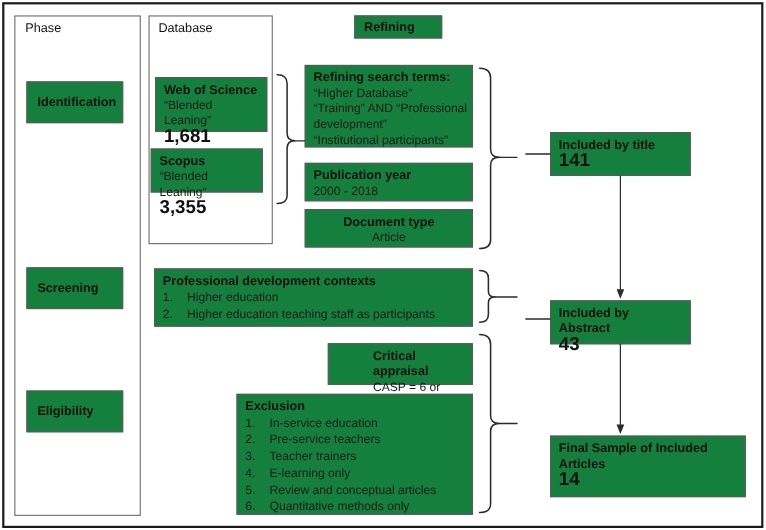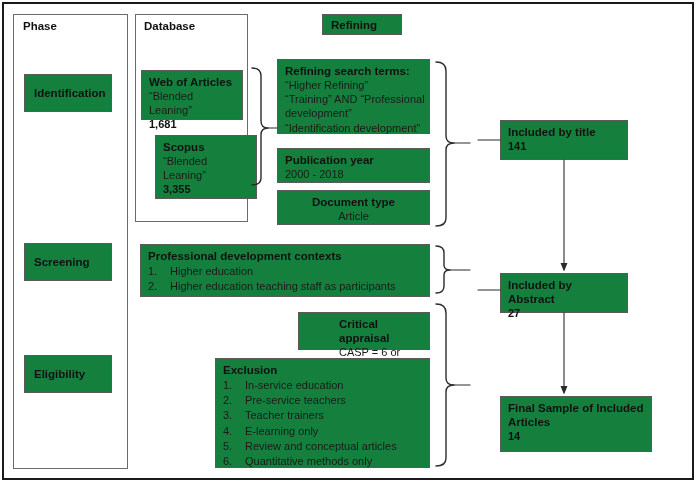--- a/index.html
+++ b/index.html
@@ -42,33 +42,33 @@
     color:#111;
   }
   .sub{
     font-weight:normal;
     font-size:11px;
     line-height:14px;
     color:#1a1a1a;
   }
   .bold-num{
     font-weight:bold;
-    font-size:11px;
+    font-size:17px;
     line-height:14px;
     color:#111;
   }
   .pad{ padding:4px 7px; }
   .centerlabel{
     display:flex;align-items:center;
     padding-left:9px;
     font-weight:bold;font-size:11.5px;color:#111;
   }
   .collabel{
     position:absolute;
-    font-weight:bold;font-size:11.5px;color:#111;
+    font-weight:normal;font-size:11.5px;color:#111;
   }
   ol.numlist{
     margin:1px 0 0 0;
     padding:0;
     list-style:none;
   }
   ol.numlist li{
     font-size:11px;
     line-height:15.2px;
     color:#1a1a1a;
@@ -106,42 +106,42 @@
   </div>
 
   <div class="box" style="left:24px;top:355px;width:88px;height:38px;">
     <div class="centerlabel" style="height:100%;">Eligibility</div>
   </div>
 
   <div class="col-container" style="left:135px;top:14px;width:113px;height:208px;"></div>
   <div class="collabel" style="left:144px;top:20px;">Database</div>
 
   <div class="box pad" style="left:141px;top:70px;width:102px;height:50px;">
-    <div class="hdr">Web of Articles</div>
+    <div class="hdr">Web of Science</div>
     <div class="sub">“Blended Leaning”</div>
     <div class="bold-num">1,681</div>
   </div>
 
-  <div class="box pad" style="left:155px;top:135px;width:102px;height:64px;">
+  <div class="box pad" style="left:137px;top:135px;width:102px;height:40px;">
     <div class="hdr">Scopus</div>
     <div class="sub">“Blended Leaning”</div>
     <div class="bold-num">3,355</div>
   </div>
 
   <div class="box" style="left:322px;top:14px;width:80px;height:21px;">
     <div class="centerlabel" style="height:100%;padding-left:8px;">Refining</div>
   </div>
 
   <div class="box pad" style="left:277px;top:59px;width:153px;height:75px;">
     <div class="hdr">Refining search terms:</div>
     <div class="stack-lines">
-      <div class="term-line">“Higher Refining”</div>
+      <div class="term-line">“Higher Database”</div>
       <div class="term-line">“Training” AND “Professional</div>
       <div class="term-line">development”</div>
-      <div class="term-line">“Identification development”</div>
+      <div class="term-line">“Institutional participants”</div>
     </div>
   </div>
 
   <div class="box pad" style="left:277px;top:148px;width:153px;height:35px;">
     <div class="hdr">Publication year</div>
     <div class="sub">2000 - 2018</div>
   </div>
 
   <div class="box pad" style="left:277px;top:190px;width:153px;height:35px;text-align:center;">
     <div class="hdr">Document type</div>
@@ -197,24 +197,24 @@
     </ol>
   </div>
 
   <div class="box pad" style="left:500px;top:120px;width:128px;height:40px;">
     <div class="hdr">Included by title</div>
     <div class="bold-num">141</div>
   </div>
 
   <div class="box pad" style="left:500px;top:273px;width:128px;height:40px;">
     <div class="hdr">Included by Abstract</div>
-    <div class="bold-num">27</div>
-  </div>
-
-  <div class="box pad" style="left:500px;top:396px;width:152px;height:56px;">
+    <div class="bold-num">43</div>
+  </div>
+
+  <div class="box pad" style="left:500px;top:396px;width:178px;height:56px;">
     <div class="hdr">Final Sample of Included</div>
     <div class="hdr">Articles</div>
     <div class="bold-num">14</div>
   </div>
 
   <svg class="connectors" viewBox="0 0 696 482">
     <g fill="none" stroke="#2b2b2b" stroke-width="1.4" stroke-linecap="round" stroke-linejoin="round">
 
       <path d="M252,68 Q261,68 261,76 L261,121 Q261,128 268,128 Q261,128 261,135 L261,178 Q261,185 252,185"></path>
       <path d="M268,128 L277,128" stroke-width="1.2"></path>

